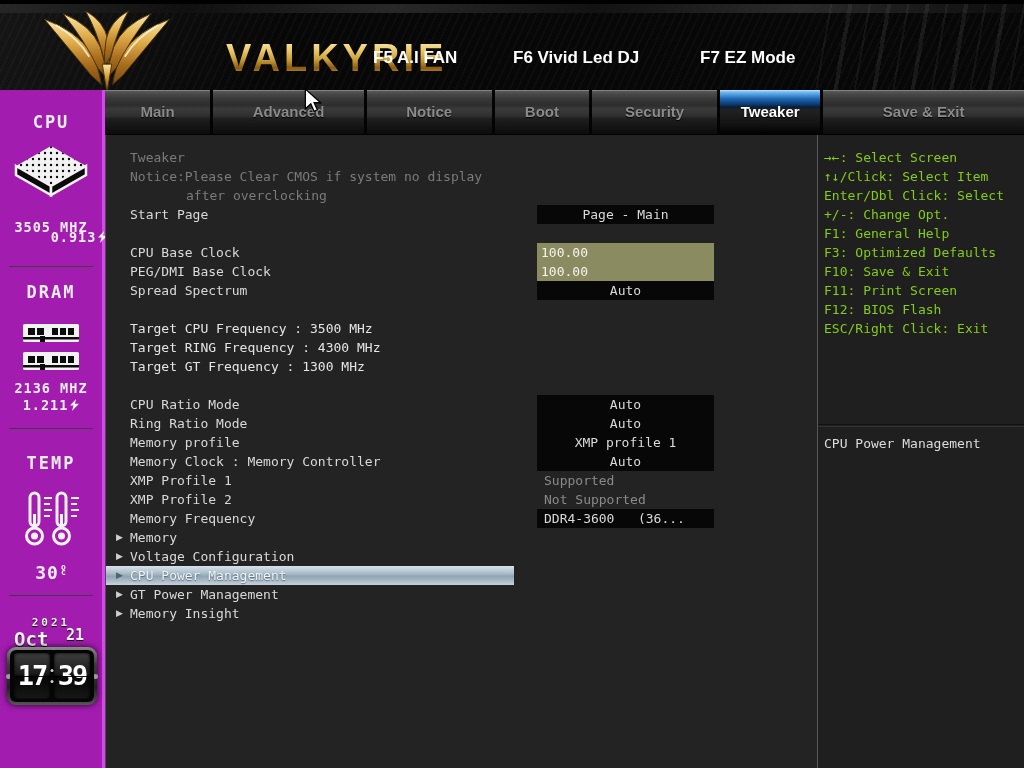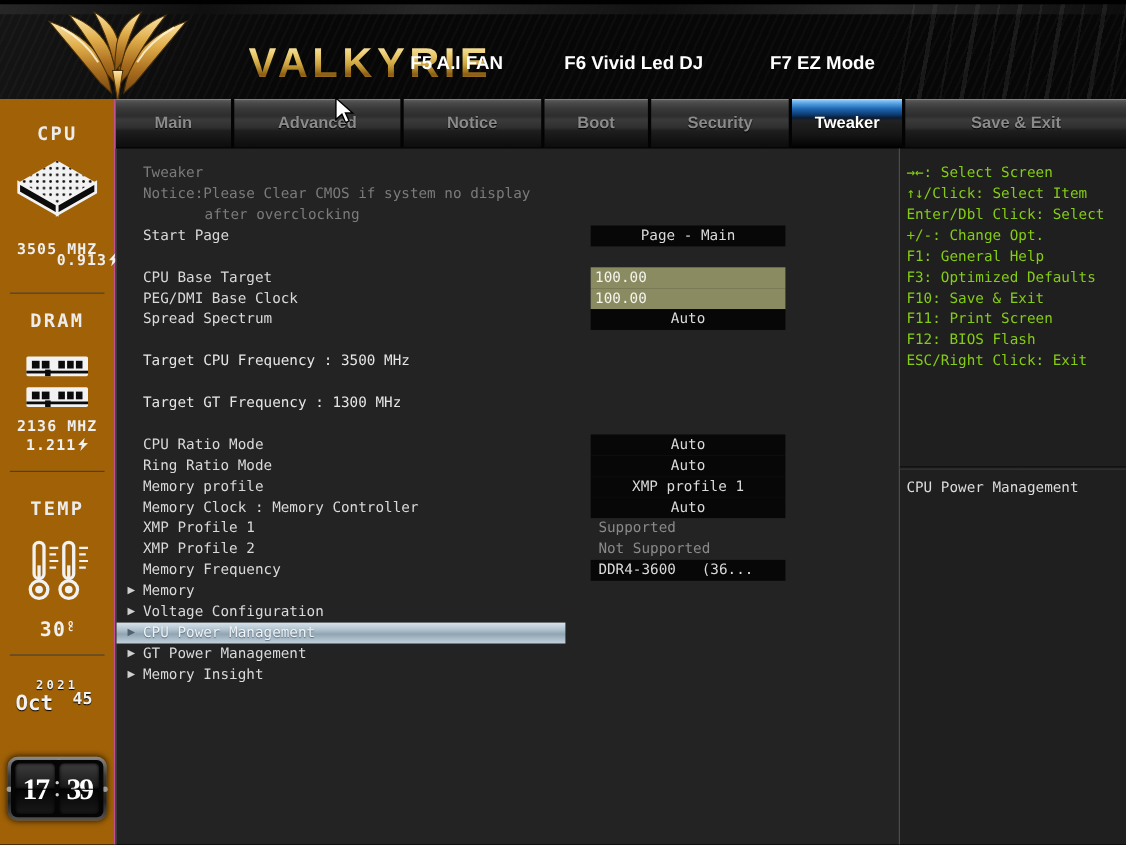--- a/index.html
+++ b/index.html
@@ -31,22 +31,22 @@
   .tabbar{position:absolute;left:105px;top:90px;width:919px;height:45px;background:#030303;
     display:flex;gap:3px;}
   .tab{height:45px;line-height:44px;text-align:center;font-family:"Liberation Sans",sans-serif;
     font-weight:bold;font-size:15px;color:#8b8b8b;text-shadow:0 1px 1px #000;box-sizing:border-box;
     background:linear-gradient(180deg,#616161 0%,#4a4a4a 8%,#383838 20%,#2d2d2d 34%,#3a3a3a 42%,#2f2f2f 58%,#1e1e1e 64%,#141414 82%,#0b0b0b 100%);
     box-shadow:inset 0 1px 0 rgba(255,255,255,.22), inset 0 -1px 0 #000;}
   .tab.active{color:#ffffff;
     background:linear-gradient(180deg,#a8d5f6 0%,#5aa7e8 8%,#1e66b0 20%,#0d3a6e 32%,#0a1d36 38%,#222 44%,#151515 72%,#000 100%);}
 
   
-  .lside{position:absolute;left:0;top:90px;width:105px;height:678px;background:#a16207;
-    border-right:1px solid #d946ef;box-sizing:border-box;color:#e8e8e8;}
+  .lside{position:absolute;left:0;top:90px;width:105px;height:678px;background:#a21caf;
+    border-right:3px solid #d946ef;box-sizing:border-box;color:#e8e8e8;}
   .lside .sect-title{position:absolute;width:100%;text-align:center;font-weight:bold;
     font-size:17px;letter-spacing:2px;color:#ececec;}
   .lside .readout{position:absolute;width:100%;text-align:center;font-weight:bold;
     font-size:13.5px;letter-spacing:1px;color:#efefef;}
   .lside .divider{position:absolute;left:9px;right:9px;height:1px;background:#3f3f3f;}
   .icn{position:absolute;left:50%;transform:translateX(-50%);}
   .bolt{display:inline-block;vertical-align:-1px;margin-left:2px;}
   .tempunit{display:inline-block;vertical-align:4px;margin-left:2px;font-size:8px;line-height:5px;font-weight:bold;}
   .dateyear{position:absolute;width:100%;text-align:center;font-weight:bold;font-size:11px;
     letter-spacing:3px;color:#f2f2f2;text-shadow:0 1px 1px #000;}
@@ -219,23 +219,23 @@
           <line x1="51" y1="26" x2="57" y2="26"></line>
       </g>
     </svg>
     <div class="readout" style="top:472px;font-size:18px;">
       <span>30</span><span class="tempunit"><span>o</span><br><span>c</span></span>
     </div>
     <div class="divider" style="top:505px;"></div>
 
     <div class="dateyear" style="top:526px;">2021</div>
     <div class="datemonth" style="top:538px;">Oct</div>
-    <div class="dateday" style="top:536px;">45</div>
-
-    <div class="clock" style="top:598px;font-family:Liberation Serif, serif;">
+    <div class="dateday" style="top:536px;">21</div>
+
+    <div class="clock" style="top:557px;">
       <div class="clock-topdot"></div>
       <div class="clock-dot l"></div>
       <div class="clock-dot r"></div>
       <div class="clock-inner">
         <div class="flip">17</div>
         <div class="flip">39</div>
         <div class="colon">
             <i></i>
             <i></i>
           </div>
@@ -252,34 +252,37 @@
       </div>
       <div class="mrow notice" style="top: 32px;">
         <span class="lbl">Notice:Please Clear CMOS if system no display</span>
       </div>
       <div class="mrow item" style="top: 70px;">
         <span class="lbl">Start Page</span>
         <div class="val black">Page - Main</div>
       </div>
       <div class="mrow blank" style="top: 89px;"></div>
       <div class="mrow item" style="top: 108px;">
-        <span class="lbl">CPU Base Target</span>
+        <span class="lbl">CPU Base Clock</span>
         <div class="val olive">100.00</div>
       </div>
       <div class="mrow item" style="top: 127px;">
         <span class="lbl">PEG/DMI Base Clock</span>
         <div class="val olive">100.00</div>
       </div>
       <div class="mrow item" style="top: 146px;">
         <span class="lbl">Spread Spectrum</span>
         <div class="val black">Auto</div>
       </div>
       <div class="mrow blank" style="top: 165px;"></div>
       <div class="mrow info" style="top: 184px;">
         <span class="lbl">Target CPU Frequency : 3500 MHz</span>
+      </div>
+      <div class="mrow info" style="top: 203px;">
+        <span class="lbl">Target RING Frequency : 4300 MHz</span>
       </div>
       <div class="mrow info" style="top: 222px;">
         <span class="lbl">Target GT Frequency : 1300 MHz</span>
       </div>
       <div class="mrow blank" style="top: 241px;"></div>
       <div class="mrow item" style="top: 260px;">
         <span class="lbl">CPU Ratio Mode</span>
         <div class="val black">Auto</div>
       </div>
       <div class="mrow item" style="top: 279px;">

